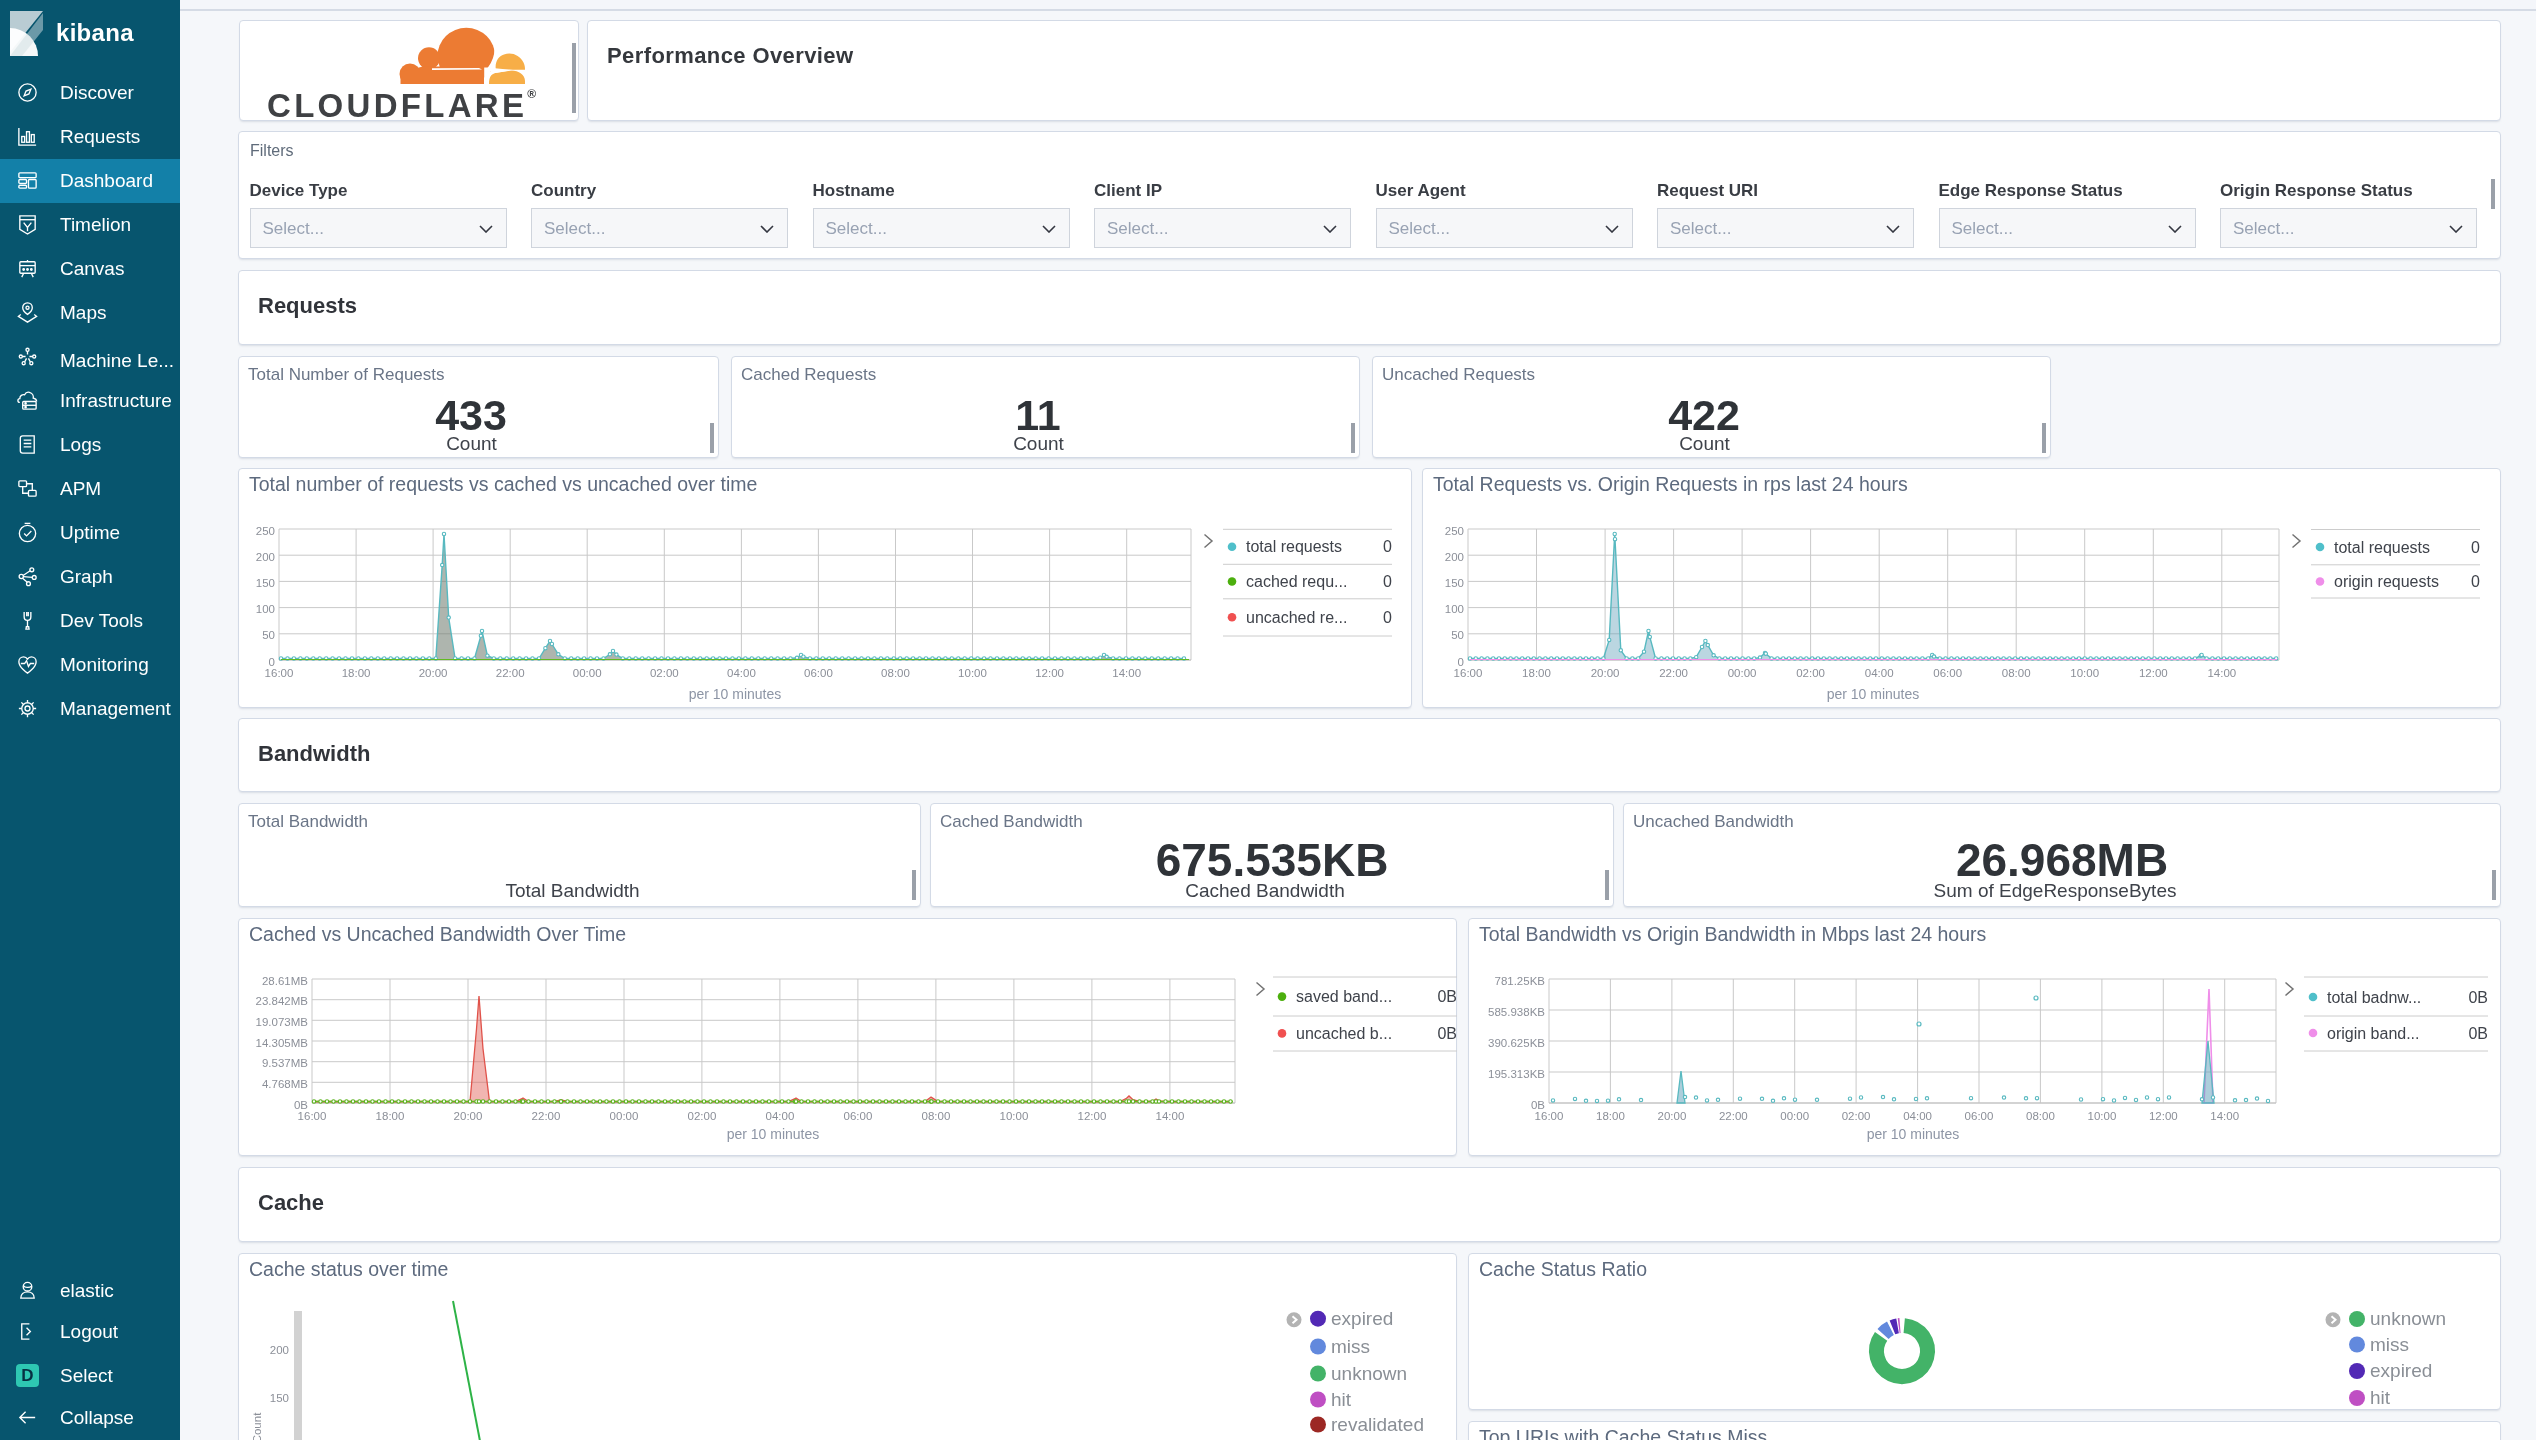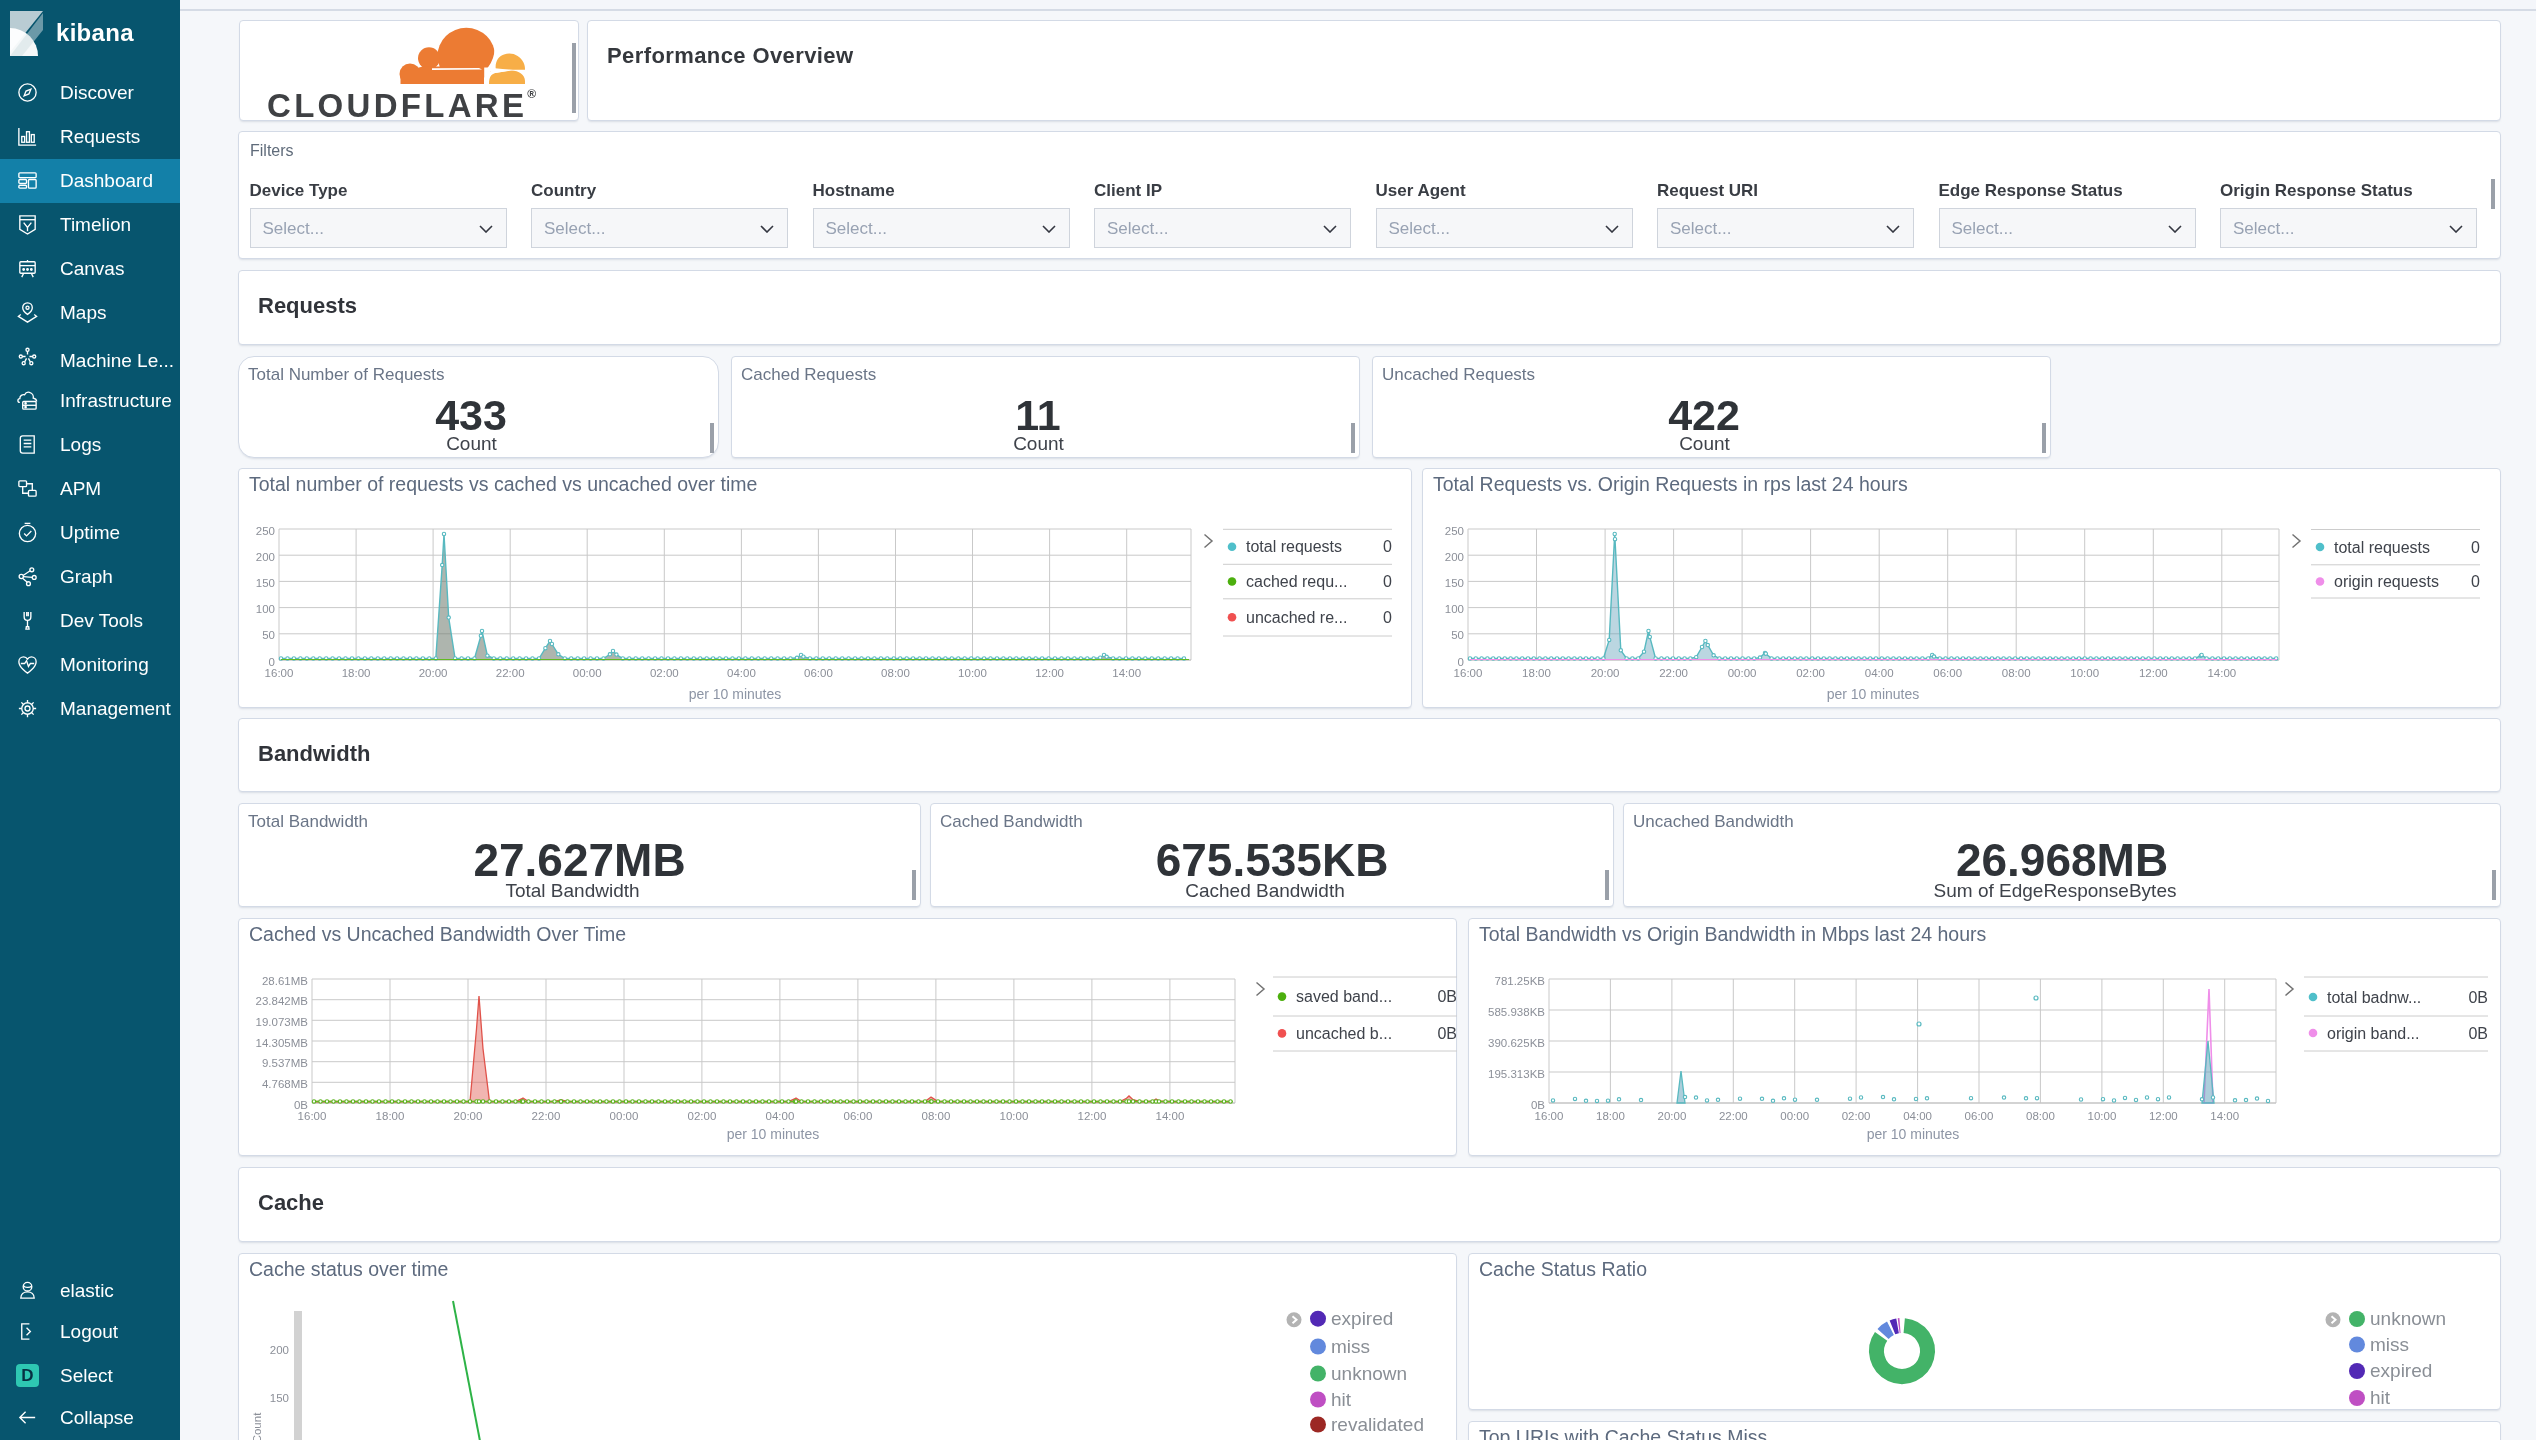--- a/index.html
+++ b/index.html
@@ -95,21 +95,21 @@
       <span>Select...</span>
       <svg width="14" height="8" viewBox="0 0 14 8" style="position:absolute;right:13px;top:16px">
         <path d="M1,1 L7,7 L13,1" fill="none" stroke="#343741" stroke-width="1.6"></path>
       </svg>
     </div>
     <div style="position:absolute;right:5px;top:47px;width:4px;height:30px;background:#9aa0a9;"></div>
   </div>
 <div class="panel" style="left:238px;top:270px;width:2263px;height:75px;">
     <div class="htext">Requests</div>
   </div>
-<div class="panel" style="left:238px;top:356px;width:481px;height:102px;border-radius:16px;">
+<div class="panel" style="left:238px;top:356px;width:481px;height:102px;">
     <div class="mlabel">Total Number of Requests</div>
     <div class="mnum">433</div>
     <div class="msub">Count</div>
     <div style="position:absolute;right:4px;top:66px;width:4px;height:30px;background:#9aa0a9;"></div>
   </div>
 <div class="panel" style="left:731px;top:356px;width:629px;height:102px;">
     <div class="mlabel">Cached Requests</div>
     <div class="mnum">11</div>
     <div class="msub">Count</div>
     <div style="position:absolute;right:4px;top:66px;width:4px;height:30px;background:#9aa0a9;"></div>
@@ -529,21 +529,20 @@
         <circle cx="897" cy="112.5" r="4.3" fill="#ef8ee9"></circle>
         <text x="911" y="118.0" class="lgt">origin requests</text>
         <text x="1057" y="118.0" class="lgt" text-anchor="end">0</text>
       </svg></div>
   </div>
 <div class="panel" style="left:238px;top:718px;width:2263px;height:74px;">
     <div class="htext">Bandwidth</div>
   </div>
 <div class="panel" style="left:238px;top:803px;width:683px;height:104px;">
     <div class="mlabel">Total Bandwidth</div>
-    <div class="mnum2">27.627MB</div>
     <div class="msub">Total Bandwidth</div>
     <div style="position:absolute;right:4px;top:66px;width:4px;height:30px;background:#9aa0a9;"></div>
   </div>
 <div class="panel" style="left:930px;top:803px;width:684px;height:104px;">
     <div class="mlabel">Cached Bandwidth</div>
     <div class="mnum2">675.535KB</div>
     <div class="msub">Cached Bandwidth</div>
     <div style="position:absolute;right:4px;top:66px;width:4px;height:30px;background:#9aa0a9;"></div>
   </div>
 <div class="panel" style="left:1623px;top:803px;width:878px;height:104px;">

